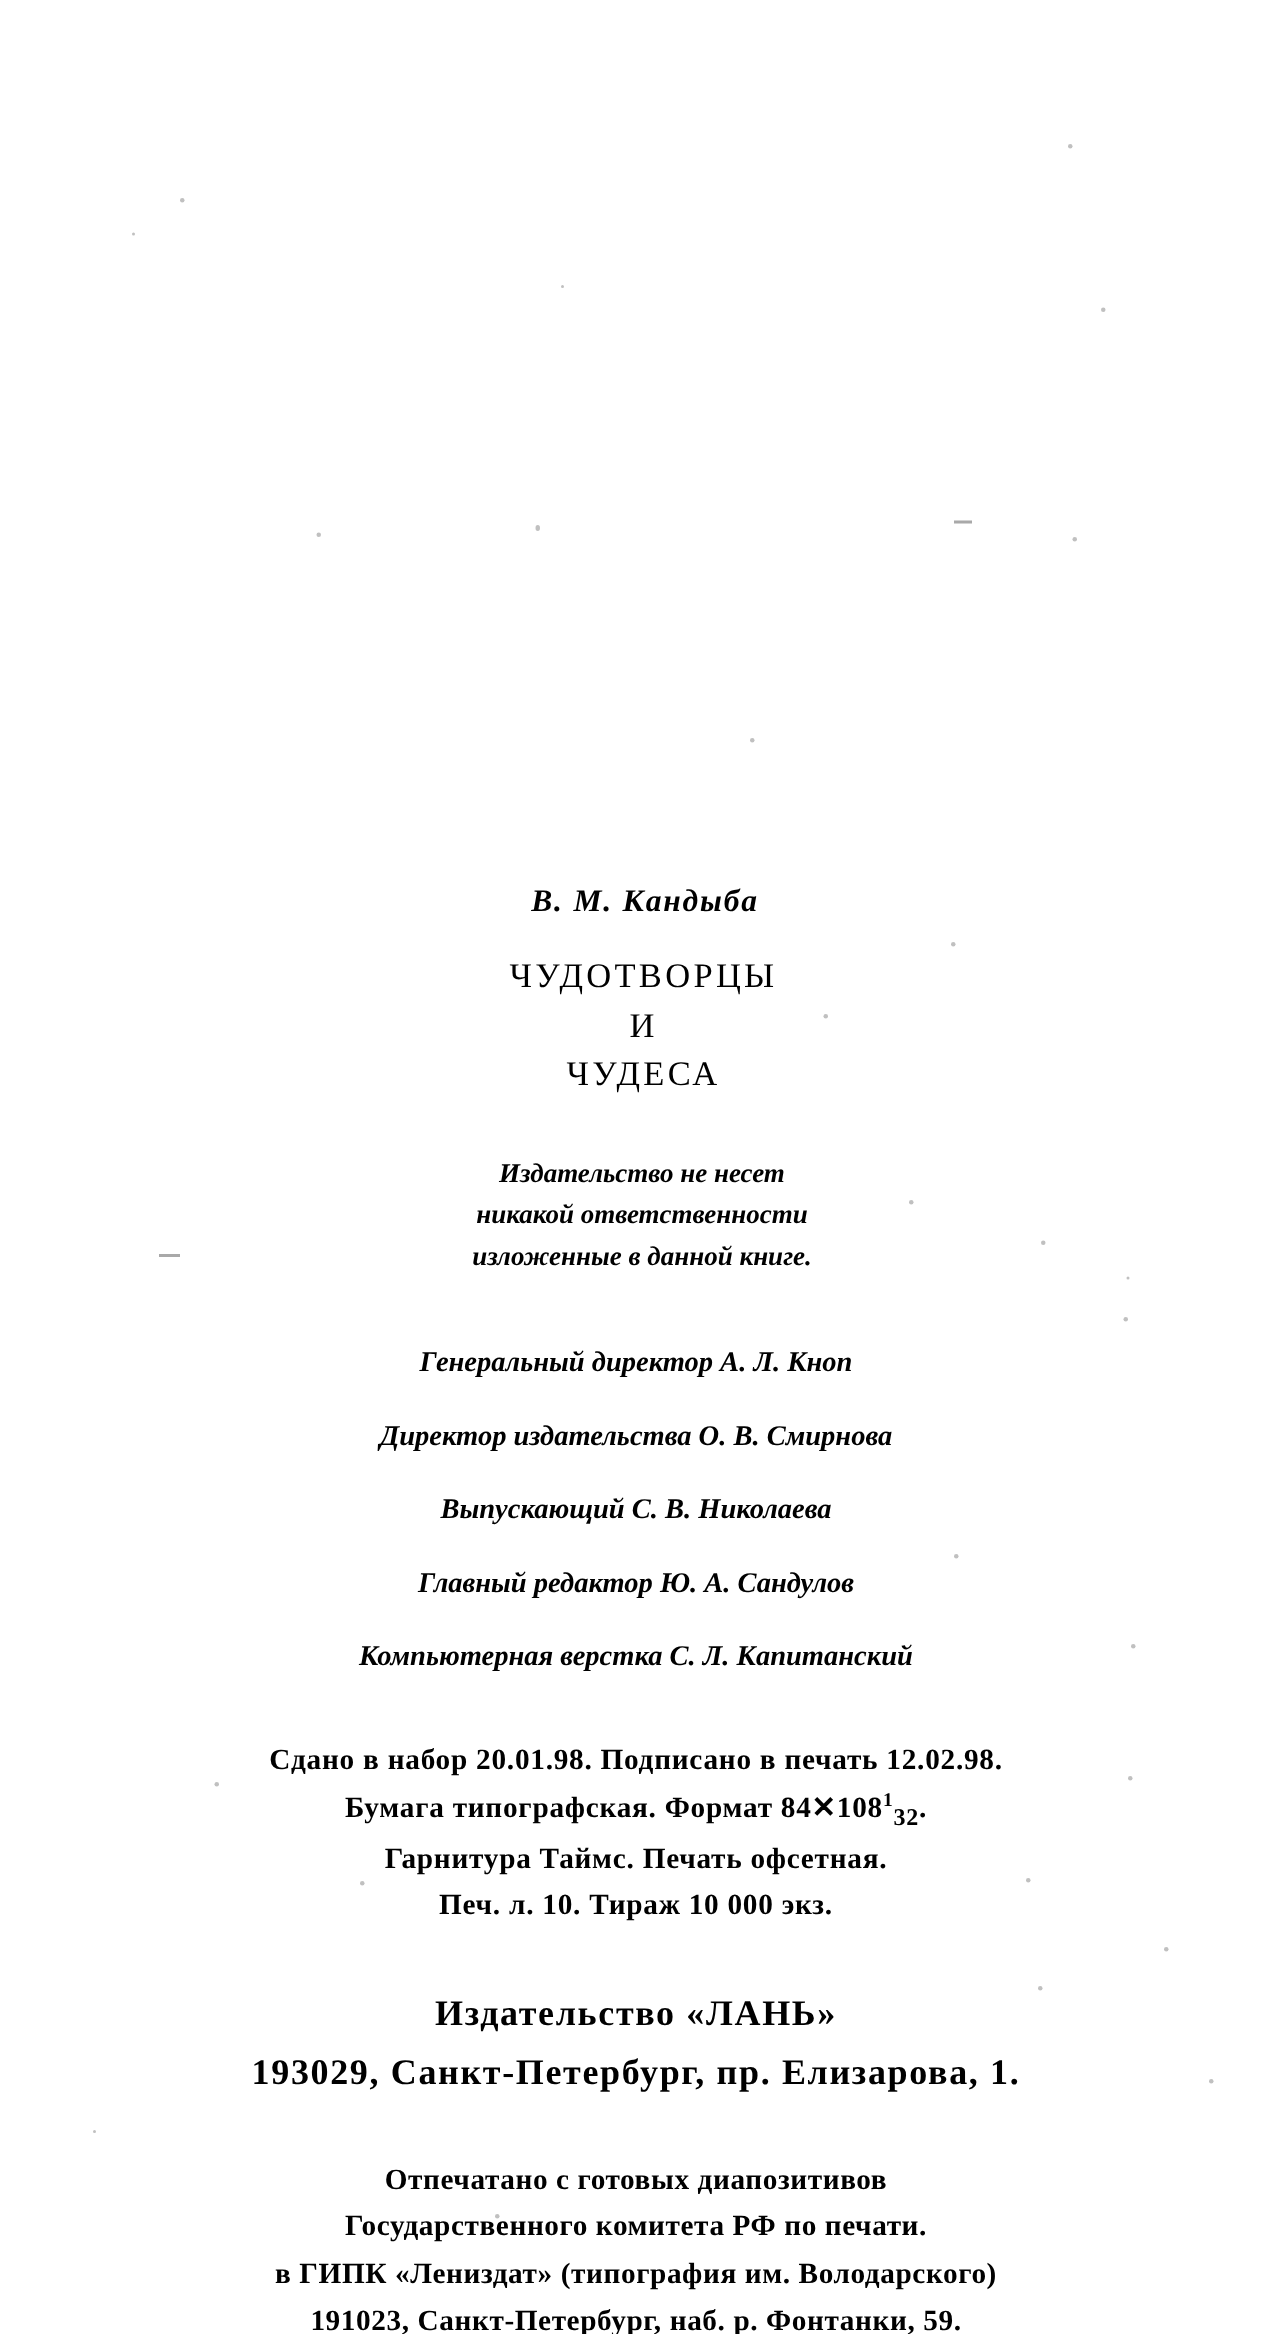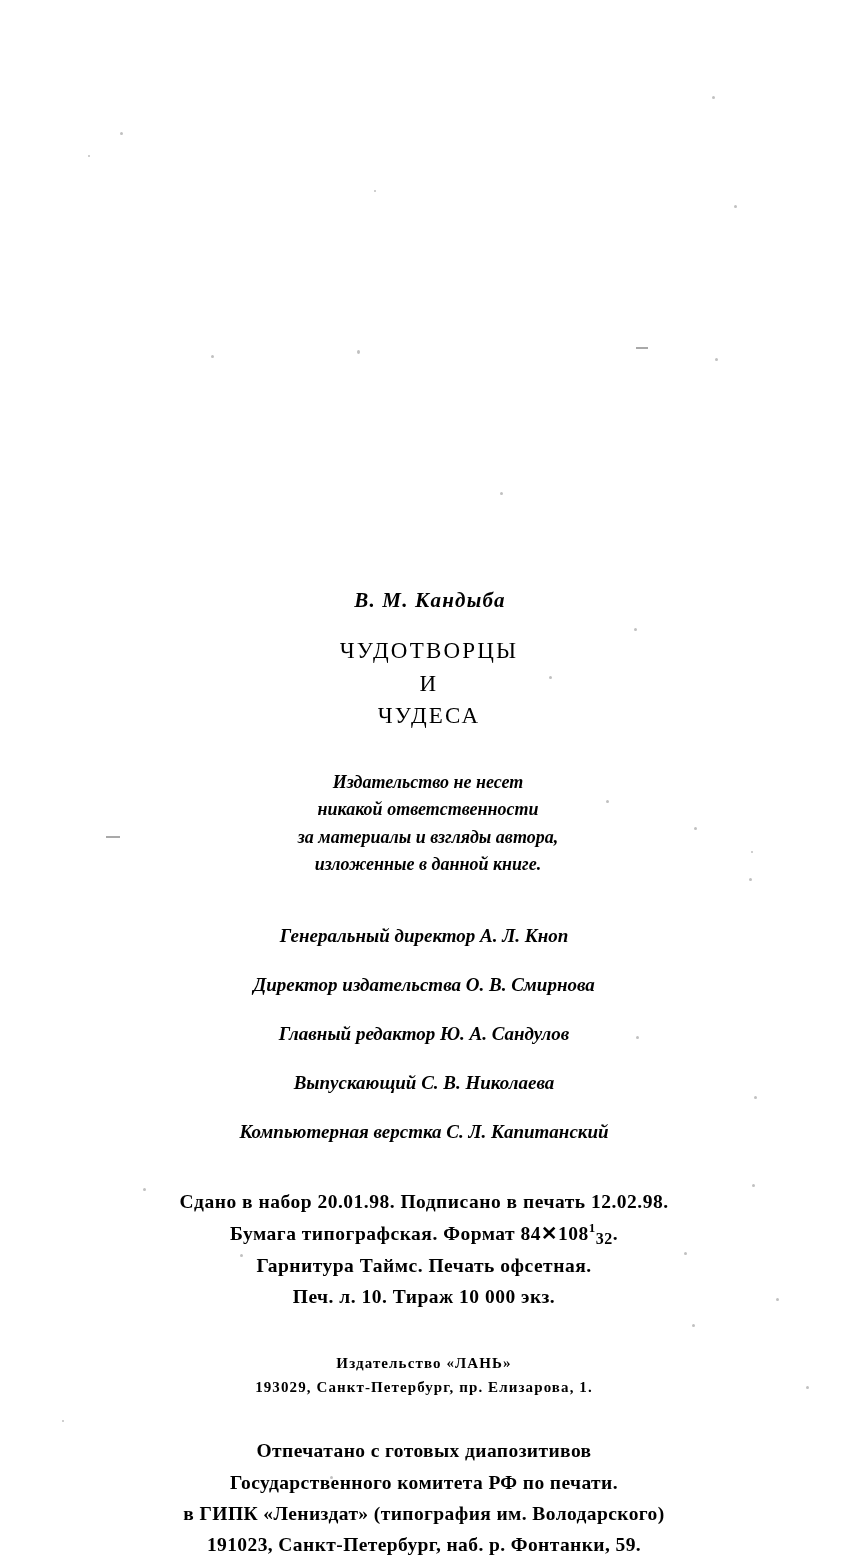--- a/index.html
+++ b/index.html
@@ -101,21 +101,21 @@
   .frac {
     font-size: 13px;
     vertical-align: super;
   }
   .frac-den {
     font-size: 16px;
     vertical-align: sub;
   }
 
   .publisher {
-    font-size: 15px;
+    font-size: 24px;
     font-weight: bold;
     letter-spacing: 1.1px;
     line-height: 1.62;
     margin: 0 0 36px 0;
   }
   .publisher div { white-space: nowrap; }
 
   .printed-by {
     font-size: 19.5px;
     font-weight: bold;
@@ -164,29 +164,28 @@
 
     <div class="title-block">
       <div class="title-line">ЧУДОТВОРЦЫ</div>
       <div class="title-line">И</div>
       <div class="title-line">ЧУДЕСА</div>
     </div>
 
     <div class="disclaimer">
       <div>Издательство не несет</div>
       <div>никакой ответственности</div>
-      <div>за материалы и взгляды автора,</div>
       <div>изложенные в данной книге.</div>
     </div>
 
     <div class="credits">
       <div>Генеральный директор А. Л. Кноп</div>
       <div>Директор издательства О. В. Смирнова</div>
+      <div>Выпускающий С. В. Николаева</div>
       <div>Главный редактор Ю. А. Сандулов</div>
-      <div>Выпускающий С. В. Николаева</div>
       <div>Компьютерная верстка  С. Л. Капитанский</div>
     </div>
 
 
     <div class="print-info">
       <div>Сдано в набор 20.01.98. Подписано в печать 12.02.98.</div>
       <div><span>Бумага типографская.  Формат  84✕108</span><span class="frac">1</span><span class="frac-den">32</span><span>.</span></div>
       <div>Гарнитура Таймс. Печать офсетная.</div>
       <div>Печ. л. 10. Тираж 10 000 экз.</div>
     </div>

